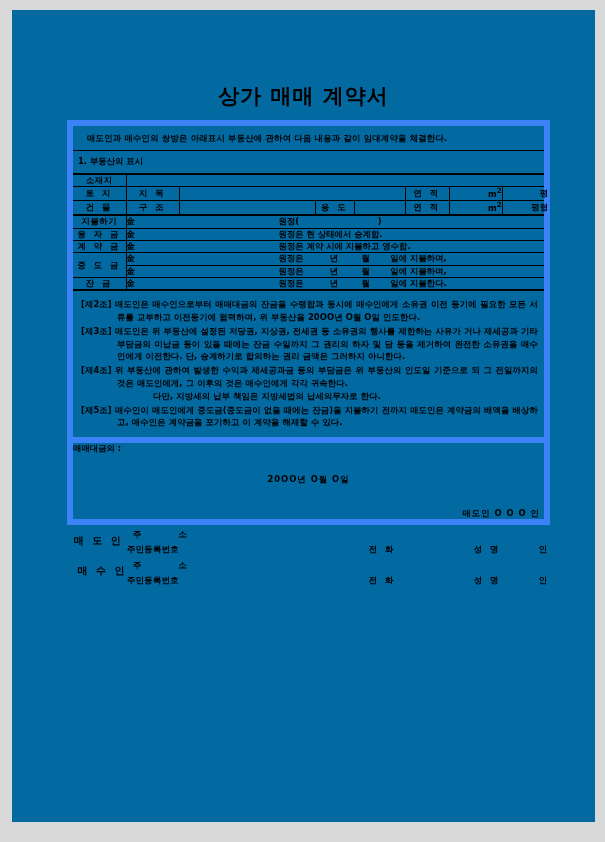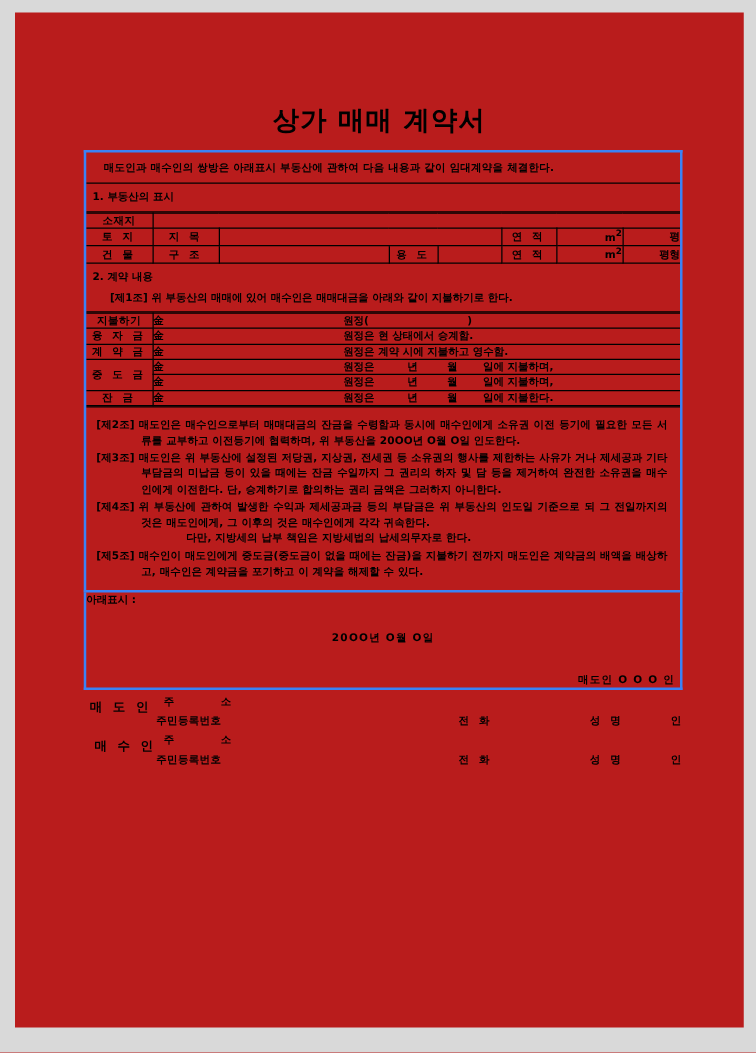--- a/index.html
+++ b/index.html
@@ -12,21 +12,21 @@
     background: #d9d9d9;
     font-family: "DejaVu Sans", "Liberation Sans", sans-serif;
     overflow: hidden;
   }
   .page {
     position: absolute;
     left: 12px;
     top: 10px;
     width: 583px;
     height: 812px;
-    background: #b91c1c;
+    background: #0369a1;
     box-sizing: border-box;
     overflow: hidden;
   }
 
   .doc-title {
     position: absolute;
     left: 0;
     top: 72px;
     width: 583px;
     text-align: center;
@@ -40,21 +40,21 @@
     position: absolute;
     left: 55px;
     top: 110px;
     width: 477px;
     border-collapse: collapse;
     table-layout: fixed;
     font-size: 8.4px;
     color: #000;
   }
   .contract td {
-    border: 2px solid #3b82f6;
+    border: 6px solid #3b82f6;
     padding: 0;
     vertical-align: middle;
     line-height: 1.35;
   }
 
   
   .shell {
     border: 1px solid #000;
     padding: 0 !important;
   }
@@ -268,35 +268,20 @@
                 <td class="cell-blank"></td>
                 <td class="lbl">용 도</td>
                 <td class="cell-blank"></td>
                 <td class="lbl">연 적</td>
                 <td class="unit"><span>m</span><span class="sq">2</span></td>
                 <td class="unit" style="border-right:none;">평형</td>
               </tr>
             </tbody>
           </table>
 
-          <table class="inner">
-            <colgroup>
-                <col style="width:475px">
-              </colgroup>
-            <tbody>
-              <tr>
-                <td style="border-left:none;border-right:none;border-top:none;">
-                  <div class="sec-head">
-                    <span>2. 계약 내용</span>
-                    <span class="sub">[제1조] 위 부동산의 매매에 있어 매수인은 매매대금을 아래와 같이 지불하기로 한다.</span>
-                  </div>
-                </td>
-              </tr>
-            </tbody>
-          </table>
 
           <table class="inner">
             <colgroup>
               <col style="width:53px">
               <col style="width:422px">
             </colgroup>
             <tbody>
               <tr>
                 <td class="lbl lbl-tight" style="border-left:none;">지불하기</td>
                 <td class="sum amt-row" style="border-right:none;">
@@ -366,21 +351,21 @@
                 </td>
               </tr>
             </tbody>
           </table>
 
         </td>
       </tr>
 
       <tr>
         <td class="special">
-          <span>아래표시 :</span>
+          <span>매매대금의 :</span>
           <span></span>
           <span class="date">20OO년  O월  O일</span>
           <span class="sig">매도인 O  O  O 인</span>
         </td>
       </tr>
 
       <tr>
         <td class="noborder" style="border:none;padding:0;">
           <table class="inner">
             <colgroup>

